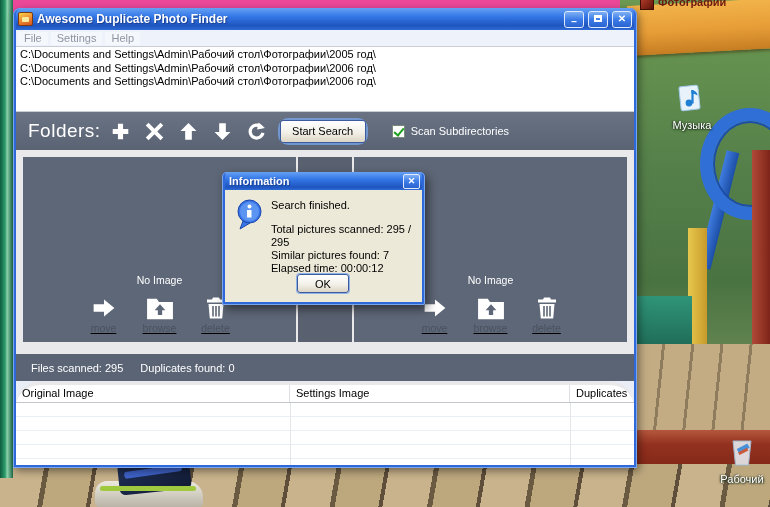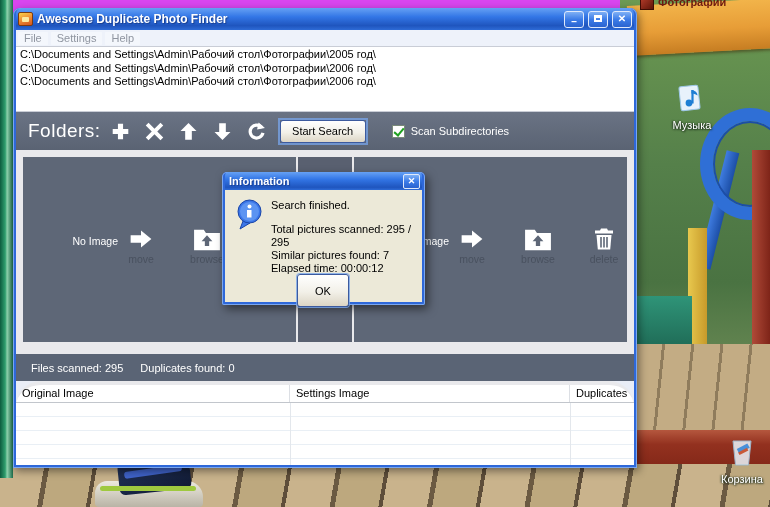--- a/index.html
+++ b/index.html
@@ -1,17 +1,17 @@
 <!DOCTYPE html>
 <html><head>
 <meta charset="utf-8">
 <style>
   html,body{margin:0;padding:0;}
   .stage{position:relative;width:770px;height:507px;overflow:hidden;
-         font-family:"Liberation Sans",sans-serif;background:#d946ef;}
+         font-family:"Liberation Sans",sans-serif;background:#ec4899;}
 
   
   .bg-trees{position:absolute;left:620px;top:0;width:150px;height:470px;
     background:linear-gradient(180deg,#6d9a52 0%,#55804a 35%,#4a7342 60%,#6b8a55 80%,#8a8a66 100%);}
   .bg-beam{position:absolute;left:628px;top:2px;width:150px;height:50px;transform:rotate(-3deg);
     background:linear-gradient(180deg,#f2b44a 0%,#e79d37 55%,#c67d22 100%);box-shadow:0 2px 3px rgba(60,40,10,.5);}
   .bg-blue-ring{position:absolute;left:700px;top:108px;width:74px;height:86px;border:13px solid #2f6fd6;
     border-radius:50%;box-shadow:inset 0 0 0 2px #1c4ea6;}
   .bg-blue-pole{position:absolute;left:712px;top:150px;width:13px;height:120px;background:linear-gradient(90deg,#3f7ce0,#1c4ea6);transform:rotate(14deg);}
   .bg-red-pole{position:absolute;left:752px;top:150px;width:18px;height:300px;background:linear-gradient(90deg,#b04a38,#7e2418);}
@@ -68,36 +68,36 @@
   .folder-list{height:62px;background:#fff;border-top:1px solid #c9cdd6;border-bottom:1px solid #c9cdd6;
     padding:1px 4px;font-size:11px;line-height:13.5px;color:#000;overflow:hidden;}
   .folder-row{white-space:nowrap;}
 
   .toolbar{height:38px;background:linear-gradient(180deg,#6a7384 0%,#5a6373 100%);
     display:flex;align-items:center;padding-left:12px;}
   .toolbar-label{font-size:19px;color:#fff;margin-right:5px;letter-spacing:.5px;}
   .tool-btn{width:30px;height:28px;background:none;border:none;display:flex;align-items:center;justify-content:center;
     margin-right:4px;padding:0;cursor:pointer;}
   .tool-btn svg{width:19px;height:19px;}
-  .btn-ring{margin-left:4px;border-radius:0;box-shadow:0 0 0 2px rgba(120,165,235,.75);}
+  .btn-ring{margin-left:4px;border-radius:8px;box-shadow:0 0 0 2px rgba(120,165,235,.75);}
   .xp-button{width:86px;height:23px;font-size:11px;font-family:"Liberation Sans",sans-serif;color:#000;
     background:linear-gradient(180deg,#ffffff 0%,#f2f0e8 55%,#dcd5c5 100%);
     border:1px solid #3c5a9e;border-radius:3px;cursor:pointer;}
   .chk-group{display:flex;align-items:center;margin-left:26px;gap:6px;cursor:pointer;}
   .checkbox{width:13px;height:13px;background:#fff;border:1px solid #7a8a7a;box-sizing:border-box;position:relative;}
   .checkbox .tick{position:absolute;left:3px;top:0px;width:4px;height:8px;border-right:2px solid #1fa11f;
     border-bottom:2px solid #1fa11f;transform:rotate(40deg);}
   .chk-label{color:#fff;font-size:11px;}
 
   .main-area{height:199px;background:#e9e9ec;padding:7px;display:flex;box-sizing:border-box;}
-  .panel{flex:1;background:#5e6777;display:flex;flex-direction:row;align-items:center;justify-content:flex-end;
+  .panel{flex:1;background:#5e6777;display:flex;flex-direction:column;align-items:center;justify-content:flex-end;
     padding-bottom:8px;}
   .center-strip{width:54px;margin:0 2px;background:#596070;}
   .no-image{color:#fff;font-size:10.5px;margin-bottom:9px;}
-  .actions{display:flex;gap:20px;}
+  .actions{display:flex;gap:10px;text-decoration:underline;}
   .action{display:flex;flex-direction:column;align-items:center;width:46px;background:none;border:none;padding:0;cursor:pointer;}
   .action svg{height:26px;}
   .action-label{font-size:10.5px;color:#49515f;margin-top:1px;font-family:"Liberation Sans",sans-serif;}
 
   .status-bar{height:27px;background:#5a6475;display:flex;align-items:center;padding-left:15px;gap:17px;
     color:#fff;font-size:11px;border-top:5px solid #e9e9ec;box-sizing:content-box;}
 
   .results{flex:1;background:#fff;display:flex;flex-direction:column;border-top:4px solid #e9e9ec;border-radius:25px;}
   .thead{display:flex;height:17px;align-items:center;font-size:11px;color:#000;border-bottom:1px solid #c2c6cc;}
   .th{padding-left:6px;box-sizing:border-box;border-right:1px solid #dcdfe4;height:100%;line-height:17px;}
@@ -114,21 +114,21 @@
     background:linear-gradient(180deg,#66a1f4 0%,#3376e6 40%,#1f55be 85%,#2e6bd6 100%);
     border-radius:4px 4px 0 0;}
   .dlg-title{flex:1;color:#fff;font-size:11px;font-weight:bold;text-shadow:1px 1px 1px #173d8f;}
   .dlg-close{width:17px;height:15px;border-radius:2px;border:1px solid #dfe9fb;box-sizing:border-box;
     background:linear-gradient(180deg,#7fb0f5 0%,#3c7ce8 50%,#2a63cf 100%);
     color:#fff;font-size:9px;line-height:12px;text-align:center;font-weight:bold;padding:0;cursor:pointer;}
   .dlg-body{position:relative;height:calc(100% - 18px);background:#ece9d8;font-size:11px;color:#000;}
   .dlg-info-icon{position:absolute;left:11px;top:9px;}
   .dlg-message{position:absolute;left:46px;top:9px;}
   .dlg-details{position:absolute;left:46px;top:33px;line-height:13px;}
-  .dlg-ok{position:absolute;left:72px;top:84px;width:52px;height:33px;font-size:11px;
+  .dlg-ok{position:absolute;left:72px;top:84px;width:52px;height:19px;font-size:11px;
     font-family:"Liberation Sans",sans-serif;
     background:linear-gradient(180deg,#ffffff 0%,#f2f0e8 55%,#dcd5c5 100%);
     border:1px solid #3c5a9e;border-radius:3px;cursor:pointer;
     box-shadow:0 0 0 1px rgba(120,165,235,.8);}
 </style>
 </head>
 <body>
 
 <div class="stage">
 
@@ -164,21 +164,21 @@
     <span class="desk-label">Музыка</span>
   </div>
   <div class="desk-icon icon-recycle">
     <span>
       <svg width="26" height="30" viewBox="0 0 26 30">
         <path d="M4 3h18l-2.5 24H6.5z" fill="rgba(235,244,252,.85)" stroke="#9db4c8"></path>
         <rect x="8" y="8" width="12" height="5" fill="#4a90d9" transform="rotate(-28 14 10)"></rect>
         <rect x="9" y="12" width="10" height="3" fill="#c85a3a" transform="rotate(-28 14 13)"></rect>
       </svg>
     </span>
-    <span class="desk-label">Корзина</span>
+    <span class="desk-label">Рабочий</span>
   </div>
 
   <div class="window">
     <div class="titlebar">
       <span class="app-icon"></span>
       <span class="title-text">Awesome Duplicate Photo Finder</span>
       <button class="win-btn minimize">–</button>
       <button class="win-btn"><span class="maxbox"></span></button>
       <button class="win-btn">✕</button>
     </div>

